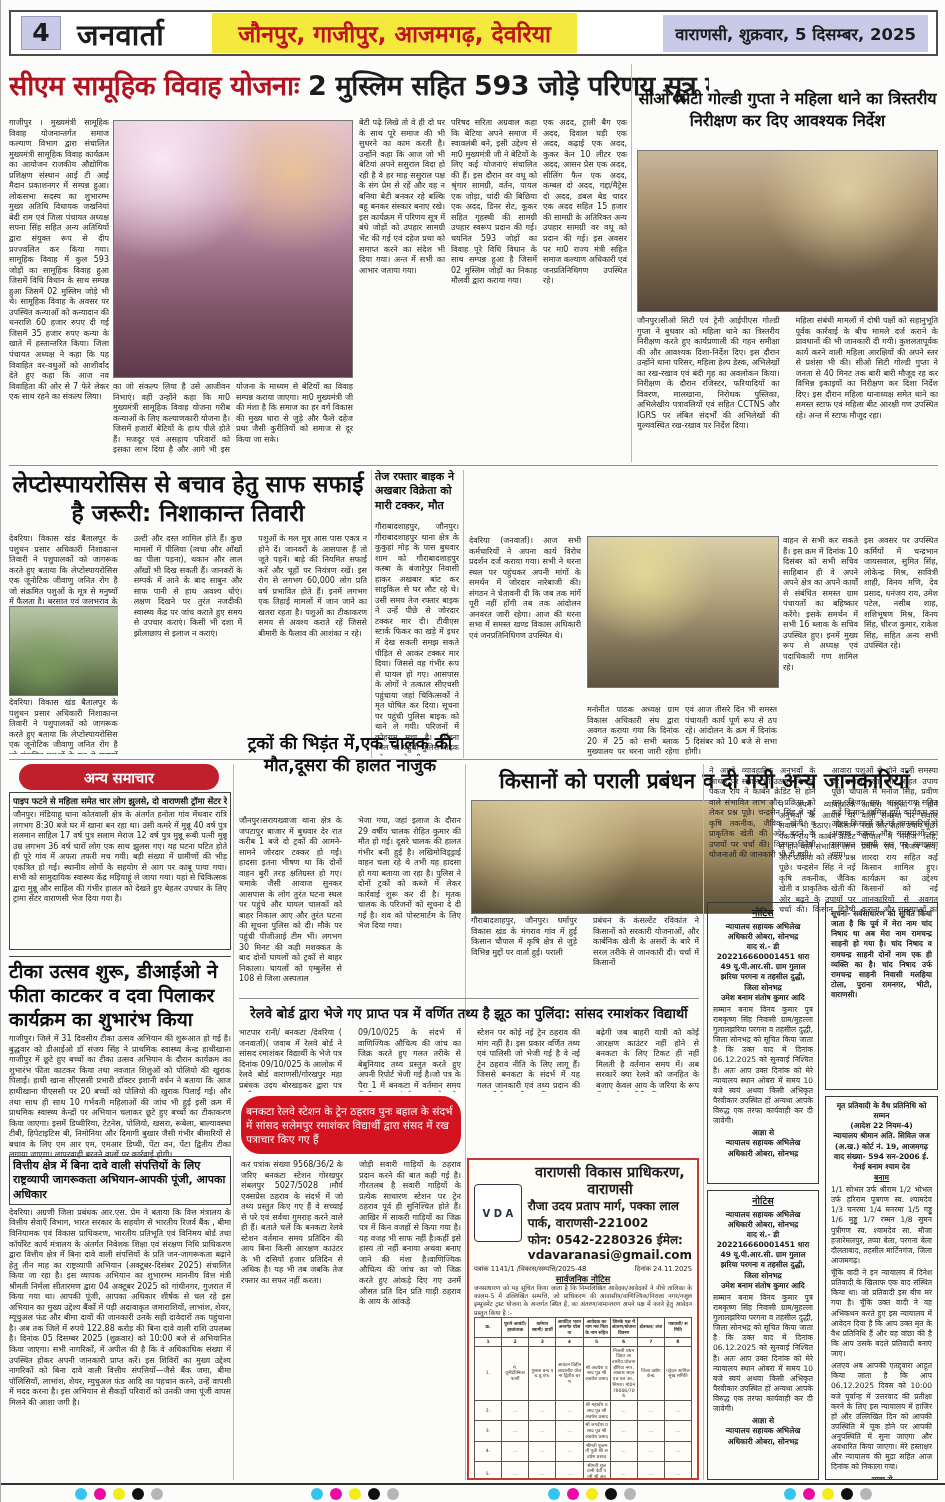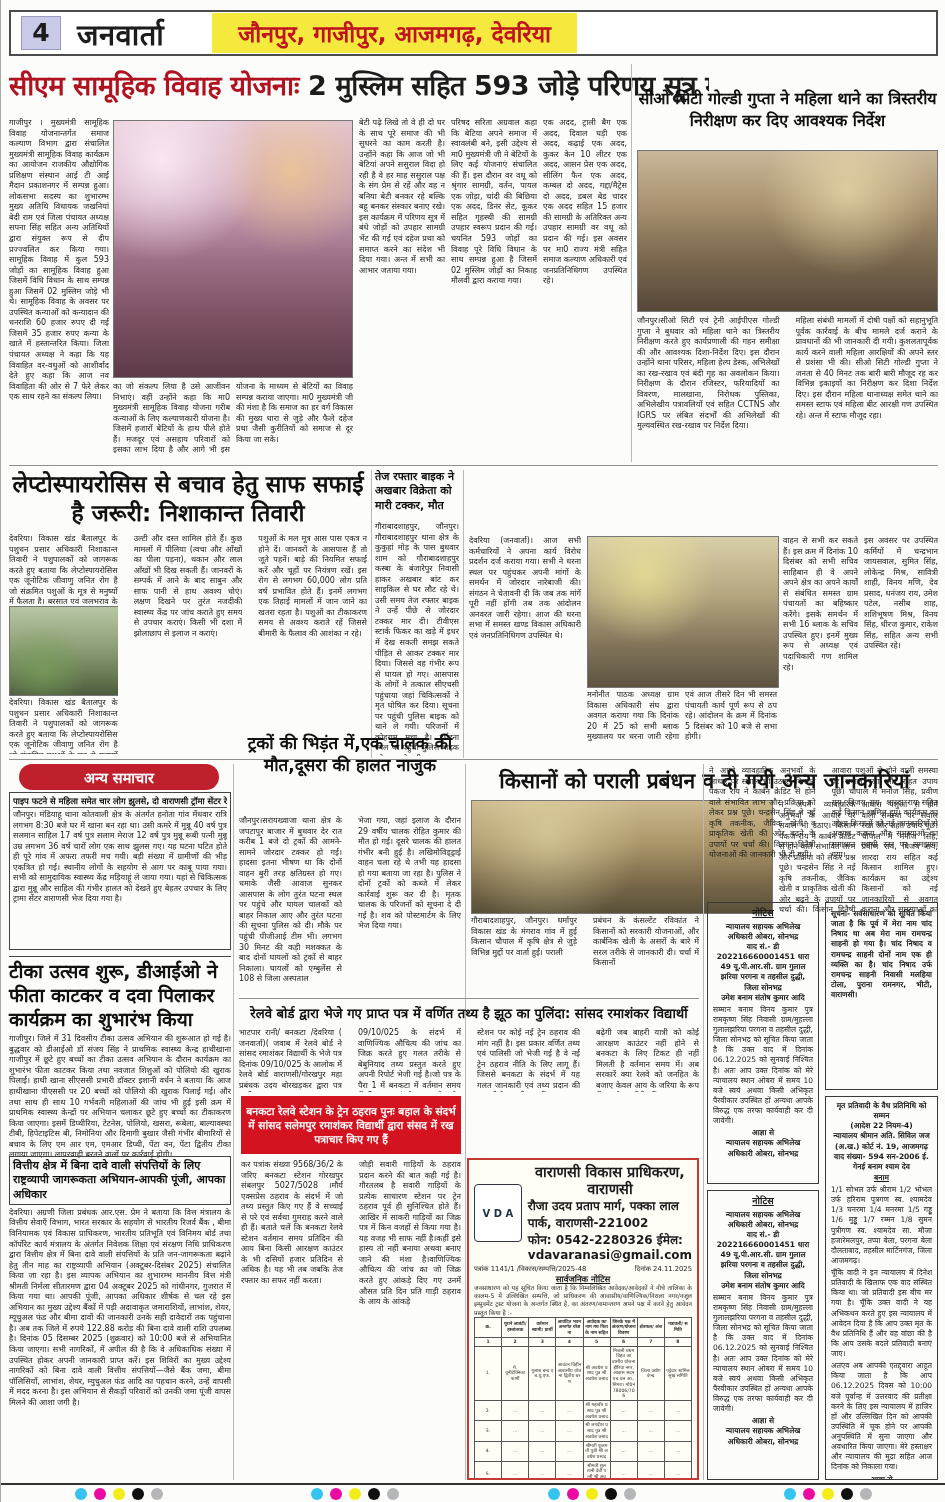--- a/index.html
+++ b/index.html
@@ -20,21 +20,21 @@
   .cities{margin-left:48px;background:#f6e93e;padding:4px 26px;font-size:23px;font-weight:bold;color:#c01320;}
   .datebox{margin-left:auto;margin-right:8px;background:#c9c9e8;padding:7px 12px;font-size:16.5px;font-weight:bold;}
   
   .h-lead{font-size:27px;font-weight:bold;white-space:nowrap;letter-spacing:-.4px;}
   .h-lead .red{color:#b01220;}
   .h2{font-weight:bold;color:#111;}
   .photo{border:1px solid #777;}
   .pill{background:#c0202c;color:#fff;border-radius:13px;text-align:center;
         font-size:14.5px;font-weight:bold;padding:3px 0;}
   .boxed{border:1.5px solid #444;}
-  .redbox{background:#d31420;color:#fff;font-weight:bold;text-align:center;}
+  .redbox{background:#d31420;color:#fff;font-weight:normal;text-align:left;border-radius:19px;}
   .notice{border:1.5px solid #3a3a3a;padding:4px 5px;font-size:7.5px;line-height:1.35;overflow:hidden;}
   .notice .nt{text-align:center;font-weight:bold;text-decoration:underline;font-size:9.5px;margin-bottom:2px;}
   .notice .nc{text-align:center;font-weight:bold;}
   .notice .nb{text-align:justify;margin-top:2px;}
   
   .vda{border:2px solid #c33a32;background:#fffdf6;padding:4px 5px;overflow:hidden;}
   .vda-title{font-size:14.5px;font-weight:bold;text-align:center;line-height:1.15;}
   .vda-sub{font-size:12px;font-weight:bold;}
   .vda-ref{font-size:6.8px;display:flex;justify-content:space-between;margin-top:2px;}
   .vda-nt{font-size:8.5px;font-weight:bold;text-align:center;text-decoration:underline;}
@@ -49,20 +49,21 @@
 </style>
 </head>
 <body>
 
 <div class="page">
 
   <div class="abs hdr" style="left:8px;top:10px;width:929px;height:46px">
     <div class="pgnum">4</div>
     <div class="masthead">जनवार्ता</div>
     <div class="cities">जौनपुर, गाजीपुर, आजमगढ़, देवरिया</div>
+    <div class="datebox">वाराणसी, शुक्रवार, 5 दिसम्बर, 2025</div>
   </div>
 
   <div class="abs h-lead" style="left:8px;top:66px;width:700px;height:44px;overflow:hidden">
     <span class="red">सीएम सामूहिक विवाह योजनाः</span><span> 2 मुस्लिम सहित 593 जोड़े परिणय सूत्र में बंधे</span>
   </div>
 
   <div class="abs bt" style="left:8px;top:118px;width:100px;height:344px">गाजीपुर । मुख्यमंत्री सामूहिक विवाह योजनान्तर्गत समाज कल्याण विभाग द्वारा संचालित मुख्यमंत्री सामूहिक विवाह कार्यक्रम का आयोजन राजकीय औद्योगिक प्रशिक्षण संस्थान आई टी आई मैदान प्रकाशनगर में सम्पन्न हुआ। लोकसभा सदस्य का शुभारम्भ मुख्य अतिथि विधायक जखनियां बेदी राम एवं जिला पंचायत अध्यक्ष सपना सिंह सहित अन्य अतिथियों द्वारा संयुक्त रूप से दीप प्रज्ज्वलित कर किया गया। सामूहिक विवाह में कुल 593 जोड़ों का सामूहिक विवाह हुआ जिसमें विधि विधान के साथ सम्पन्न हुआ जिसमें 02 मुस्लिम जोड़े भी थे। सामूहिक विवाह के अवसर पर उपस्थित कन्याओं को कन्यादान की धनराशि 60 हजार रुपए दी गई जिसमें 35 हजार रुपए कन्या के खाते में हस्तान्तरित किया। जिला पंचायत अध्यक्ष ने कहा कि यह विवाहित वर-वधुओं को आशीर्वाद देते हुए कहा कि आज नव विवाहिता की ओर से 7 फेरे लेकर एक साथ रहने का संकल्प लिया।</div>
   <div class="abs photo" style="left:112px;top:120px;width:240px;height:258px;background:
        radial-gradient(circle at 20% 15%, rgba(255,240,250,.85), transparent 35%),
        radial-gradient(circle at 75% 20%, rgba(250,210,120,.55), transparent 30%),
@@ -109,21 +110,21 @@
 
   <div class="abs vrule" style="left:462px;top:470px;height:288px"></div>
 
   <div class="abs" style="left:468px;top:536px;width:469px;height:220px">
     <div style="display:flex;gap:6px;height:220px">
       <div class="bt" style="width:112px">देवरिया (जनवार्ता)। आज सभी कर्मचारियों ने अपना कार्य विरोध प्रदर्शन दर्ज कराया गया। सभी ने धरना स्थल पर पहुंचकर अपनी मांगों के समर्थन में जोरदार नारेबाजी की। संगठन ने चेतावनी दी कि जब तक मांगें पूरी नहीं होंगी तब तक आंदोलन अनवरत जारी रहेगा। आज की धरना सभा में समस्त खण्ड विकास अधिकारी एवं जनप्रतिनिधिगण उपस्थित थे।</div>
       <div style="width:190px">
         <div class="photo" style="width:100%;height:150px;background:
              radial-gradient(circle at 30% 25%, rgba(240,230,150,.7), transparent 40%),
              linear-gradient(180deg,#d8cfa8 0%,#b3a47e 40%,#84775c 70%,#5d5340 100%);"></div>
-        <div class="bt" style="height:64px;margin-top:2px;column-count:2;column-gap:6px">मनोनीत पाठक अध्यक्ष ग्राम विकास अधिकारी संघ द्वारा अवगत कराया गया कि दिनांक 20 में 25 को सभी ब्लाक मुख्यालय पर धरना जारी रहेगा एवं आज तीसरे दिन भी समस्त पंचायती कार्य पूर्ण रूप से ठप रहे। आंदोलन के क्रम में दिनांक 5 दिसंबर को 10 बजे से सभा होगी।</div>
+        <div class="bt" style="height:64px;margin-top:17px;column-count:2;column-gap:6px">मनोनीत पाठक अध्यक्ष ग्राम विकास अधिकारी संघ द्वारा अवगत कराया गया कि दिनांक 20 में 25 को सभी ब्लाक मुख्यालय पर धरना जारी रहेगा एवं आज तीसरे दिन भी समस्त पंचायती कार्य पूर्ण रूप से ठप रहे। आंदोलन के क्रम में दिनांक 5 दिसंबर को 10 बजे से सभा होगी।</div>
       </div>
       <div class="bt" style="width:75px">वाहन से सभी कर सकते हैं। इस क्रम में दिनांक 10 दिसंबर को सभी सचिव साहिबान ही वे अपने अपने क्षेत्र का अपने कार्यों से संबंधित समस्त ग्राम पंचायतों का बहिष्कार करेंगे। इसके समर्थन में सभी 16 ब्लाक के सचिव उपस्थित हुए। इनमें मुख्य रूप से अध्यक्ष एवं पदाधिकारी गण शामिल रहे।</div>
       <div class="bt" style="width:74px">इस अवसर पर उपस्थित कर्मियों में चन्द्रभान जायसवाल, सुमित सिंह, लोकेन्द्र मिश्र, सावित्री शाही, विनय मणि, देव प्रसाद, धनंजय राय, उमेश पटेल, नसीब शाह, शशिभूषण मिश्र, विनय सिंह, धीरज कुमार, राकेश सिंह, सहित अन्य सभी उपस्थित रहे।</div>
     </div>
   </div>
 
   <div class="abs hrule" style="left:8px;top:759px;width:929px"></div>
 
   <div class="abs pill" style="left:18px;top:764px;width:200px">अन्य समाचार</div>
   <div class="abs boxed" style="left:8px;top:792px;width:222px;height:158px;padding:2px 3px">

